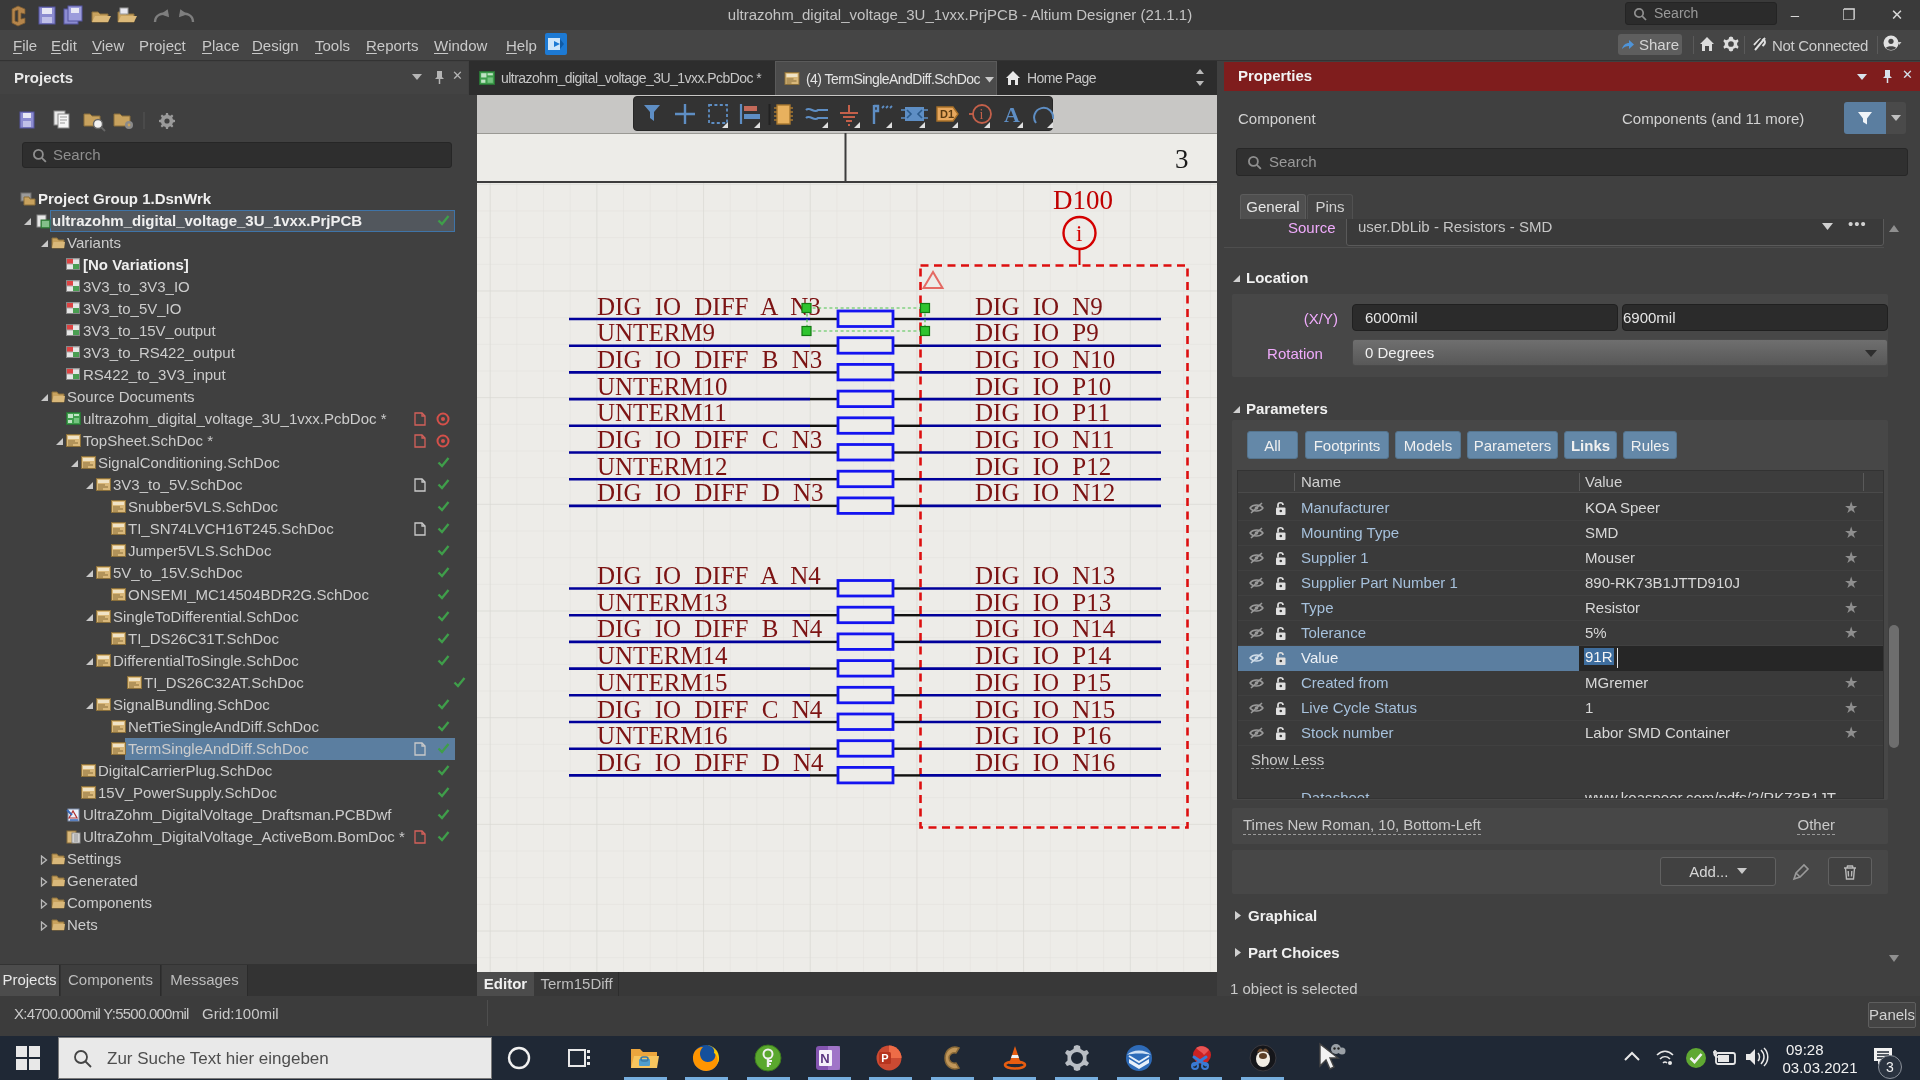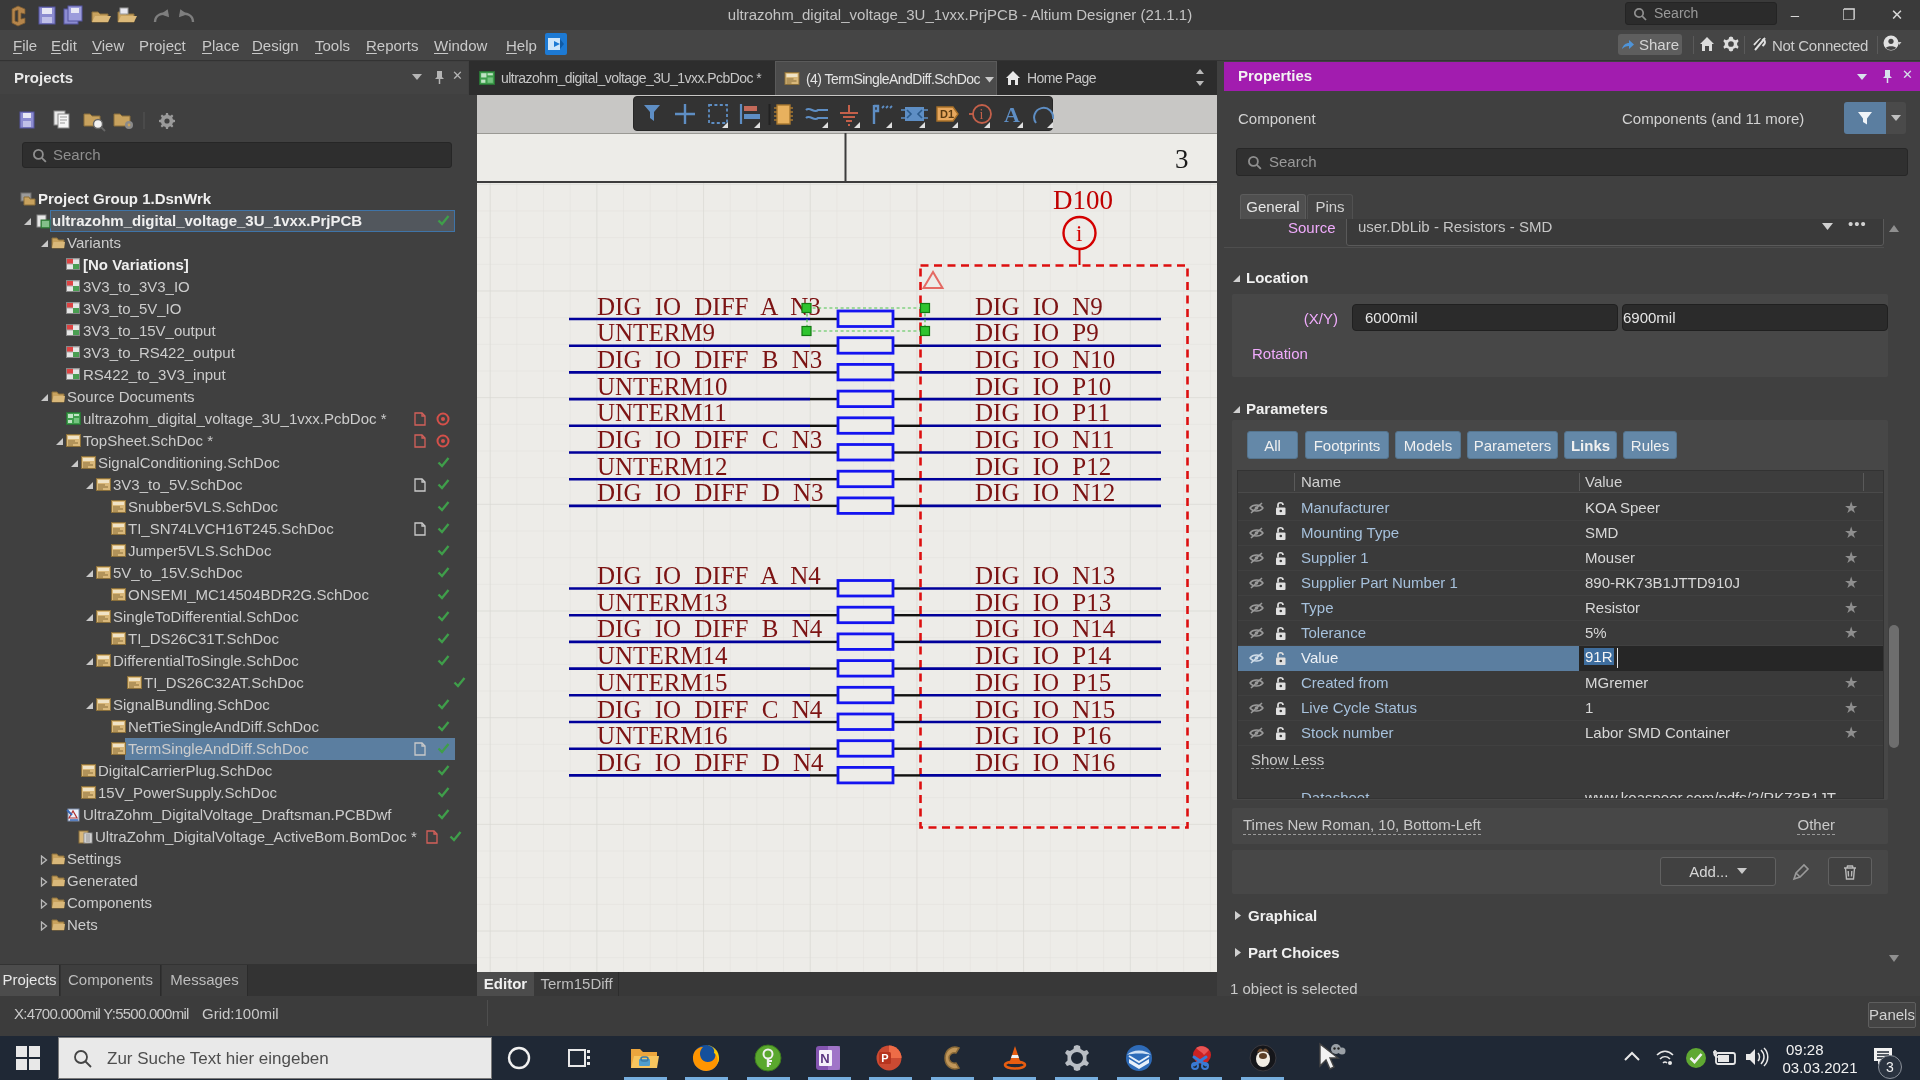--- a/index.html
+++ b/index.html
@@ -37,21 +37,21 @@
 #dtabbar { left:469px; top:61px; width:748px; height:34px; background:#2d2d2d; }
 .dtab { position:absolute; top:0; height:34px; font-size:14px; letter-spacing:-0.55px; color:#c6c6c6; white-space:nowrap; }
 #canvas { left:477px; top:95px; width:740px; height:877px; background:#edece8; }
 #etabs { left:477px; top:972px; width:740px; height:24px; background:#383838; }
 
 
 .net { font-family:"Liberation Serif", serif; font-size:25px; fill:#7c1313; word-spacing:7px; }
 #fltoolbar { position:absolute; left:156px; top:1px; width:420px; height:35px; background:#333333; border:1px solid #272727; border-radius:4px; }
 
 #rpanel { left:1224px; top:61px; width:696px; height:935px; background:#404040; }
-#rphead { left:0; top:1px; width:696px; height:29px; background:#a21caf; }
+#rphead { left:0; top:1px; width:696px; height:29px; background:#7f1d1d; }
 #rphead b { position:absolute; left:14px; top:5px; color:#f2f2f2; font-size:15px; font-weight:bold; }
 .rlabel { position:absolute; color:#f0abfc; font-size:15px; }
 .rinput { position:absolute; background:#2b2b2b; border:1px solid #202020; border-radius:4px; color:#e6e6e6; font-size:15px; }
 .gbox { position:absolute; background:#474747; border-radius:2px; }
 .sechead { position:absolute; color:#f0f0f0; font-size:15px; font-weight:bold; }
 .bluebtn { position:absolute; height:28px; background:#6488a8; border:1px solid #55758f; border-radius:3px; color:#f0f0f0; font-size:15px; text-align:center; }
 
 
 #statusbar { left:0; top:996px; width:1920px; height:40px; background:#3c3c3c; }
 
@@ -516,21 +516,21 @@
             <rect x="2" y="1" width="11" height="12" fill="#ecf2fa" stroke="#7a8aa8"></rect>
             <path d="M3 10 L7 3 L11 10 Z" fill="none" stroke="#b03030" stroke-width="1.2"></path>
             <path d="M4 12 H12" stroke="#3a6ab8" stroke-width="1.5"></path>
             <path d="M1 2 L6 7" stroke="#3a6ab8" stroke-width="2"></path>
           </svg>
           <div class="ttxt" style="left:83px;">UltraZohm_DigitalVoltage_Draftsman.PCBDwf</div>
           <svg class="ticn" style="left:437px;" width="13" height="12" viewBox="0 0 13 12">
             <path d="M1.5 6.5 L5 10 L11.5 2" fill="none" stroke="#3f9e4a" stroke-width="2.3"></path>
           </svg>
         </div>
-      <div class="trow" style="top:765px;left:12px;width:468px;">
+      <div class="trow" style="top:765px;left:0;width:468px;">
           <svg class="ticn" style="left:66px;" width="15" height="14" viewBox="0 0 15 14">
             <rect x="1" y="1" width="9" height="12" fill="#d9b87a" stroke="#8a6f3a"></rect>
             <rect x="6" y="3" width="8" height="10" fill="#f0f0f0" stroke="#888"></rect>
             <path d="M7.5 5 H12.5 M7.5 7 H12.5 M7.5 9 H12.5 M7.5 11 H12.5" stroke="#777" stroke-width="1"></path>
           </svg>
           <div class="ttxt" style="left:83px;">UltraZohm_DigitalVoltage_ActiveBom.BomDoc *</div>
           <svg class="ticn" style="left:414px;" width="12" height="14" viewBox="0 0 12 14">
             <path d="M1 1 L8 1 L11 4 L11 13 L1 13 Z" fill="none" stroke="#d4605a" stroke-width="1.3"></path>
             <path d="M8 1 L8 4 L11 4" fill="none" stroke="#d4605a" stroke-width="1.3"></path>
           </svg>
@@ -860,21 +860,26 @@
     <div class="abs" style="left:0px;top:186px;width:660px;height:1px;background:#4e4e4e;"></div>
 
     <svg class="abs" style="left:8px;top:213px;" width="9" height="9" viewBox="0 0 9 9">
         <path d="M8 1 L8 8 L1 8 Z" fill="#d0d0d0"></path>
       </svg>
     <div class="sechead" style="left:22px;top:208px;">Location</div>
     <div class="gbox" style="left:8px;top:233px;width:656px;height:83px;">
       <div class="rlabel" style="left:20px;top:16px;width:86px;text-align:right;">(X/Y)</div>
       <div class="rinput" style="left:120px;top:10px;width:266px;height:27px;line-height:25px;padding-left:12px;">6000mil</div>
       <div class="rinput" style="left:390px;top:10px;width:266px;height:27px;line-height:25px;">6900mil</div>
-      <div class="rlabel" style="left:20px;top:51px;width:86px;text-align:left;">Rotation</div>
+      <div class="rlabel" style="left:20px;top:51px;width:86px;text-align:center;">Rotation</div>
+      <div class="abs" style="left:120px;top:45px;width:536px;height:27px;background:linear-gradient(#6f6f6f,#585858);border:1px solid #4a4a4a;border-radius:3px;color:#f0f0f0;font-size:15px;line-height:25px;padding-left:12px;">0 Degrees
+        <svg style="position:absolute;right:10px;top:10px;" width="12" height="8" viewBox="0 0 12 8">
+            <path d="M0 0 L12 0 L6 7 Z" fill="#2e2e2e"></path>
+          </svg>
+      </div>
     </div>
 
     <svg class="abs" style="left:8px;top:344px;" width="9" height="9" viewBox="0 0 9 9">
         <path d="M8 1 L8 8 L1 8 Z" fill="#d0d0d0"></path>
       </svg>
     <div class="sechead" style="left:22px;top:339px;">Parameters</div>
     <div class="gbox" style="left:8px;top:359px;width:656px;height:380px;">
       <div class="bluebtn" style="left:15px;top:11px;width:51px;line-height:27px;">All</div>
       <div class="bluebtn" style="left:73px;top:11px;width:84px;line-height:27px;">Footprints</div>
       <div class="bluebtn" style="left:163px;top:11px;width:66px;line-height:27px;">Models</div>

